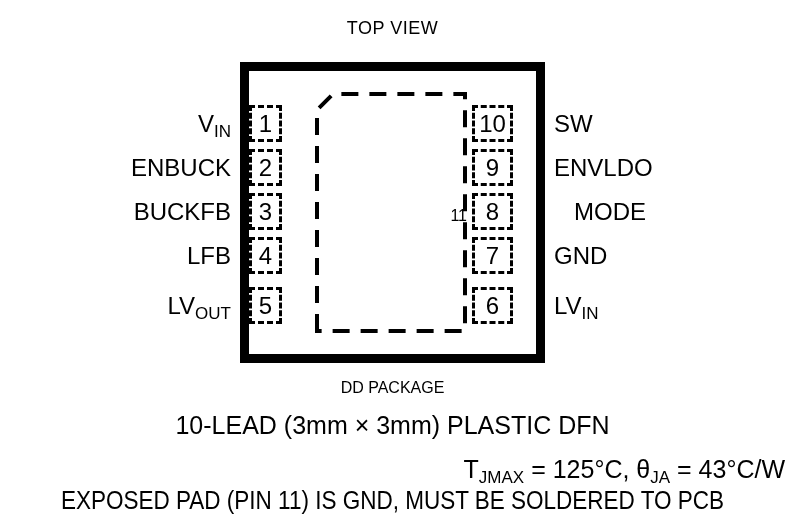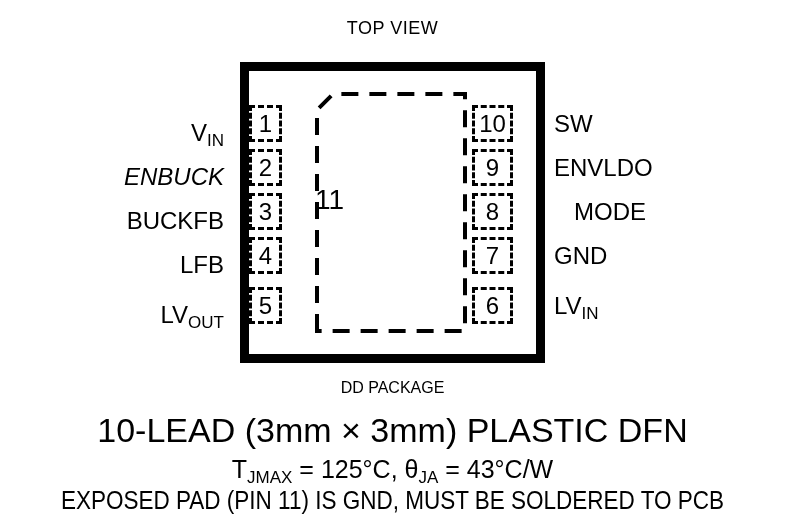--- a/index.html
+++ b/index.html
@@ -46,24 +46,24 @@
     left: 315px;
     top: 92px;
     width: 152px;
     height: 241px;
   }
   #exposed-pad svg { display:block; }
 
   #exposed-pad-number {
     position: absolute;
     left: 315px;
-    top: 184px;
+    top: 207px;
     width: 152px;
-    text-align: left;
-    font-size: 28px;
+    text-align: right;
+    font-size: 16px;
   }
 
   
   .pin-box {
     position: absolute;
     width: 33px;
     height: 37px;
     border: 3px dashed #000000;
     box-sizing: border-box;
     font-size: 24px;
@@ -78,22 +78,21 @@
   .pin-label {
     position: absolute;
     font-size: 24px;
     white-space: nowrap;
     line-height: 37px;
     height: 37px;
   }
   .pin-label.left {
     right: 545px; 
     text-align: right;
-    padding-right: 16px;
-    margin-top: 9px;
+    padding-right: 9px;
   }
   .pin-label.right {
     left: 554px;
     text-align: right;
   }
 
   .sub {
     font-size: 17px;
     vertical-align: baseline;
     position: relative;
@@ -102,22 +101,22 @@
 
   
   .caption {
     position: absolute;
     left: 0;
     width: 785px;
     text-align: center;
     white-space: nowrap;
   }
   #caption-package   { top: 379px; font-size: 16px; }
-  #caption-lead      { top: 411px; font-size: 34px; }
-  #caption-thermal   { top: 455px; font-size: 25px; }
+  #caption-lead      { top: 411px; font-size: 25px; }
+  #caption-thermal   { top: 455px; font-size: 25px; text-align: right; }
   #caption-exposed   { top: 486px; font-size: 25px; transform: scaleX(0.90); transform-origin: center top; }
 </style>
 </head>
 <body>
 
 <div id="top-view-title">TOP VIEW</div>
 
 <div id="package-body"></div>
 
 <div id="exposed-pad">
@@ -125,21 +124,21 @@
     <path d="M 2,239 L 2,18 L 18,2 L 150,2 L 150,239 Z" fill="none" stroke="#000000" stroke-width="4" stroke-dasharray="17,11"></path>
   </svg>
 </div>
 <div id="exposed-pad-number">11</div>
 
 <div class="pin-label left" style="top:105px;">
   <span>V</span><span class="sub">IN</span>
 </div>
 <div class="pin-box left" style="top:105px;">1</div>
 
-<div class="pin-label left" style="top:149px;font-style:italic;">
+<div class="pin-label left" style="top:149px;">
   <span>ENBUCK</span><span class="sub"></span>
 </div>
 <div class="pin-box left" style="top:149px;">2</div>
 
 <div class="pin-label left" style="top:193px;">
   <span>BUCKFB</span><span class="sub"></span>
 </div>
 <div class="pin-box left" style="top:193px;">3</div>
 
 <div class="pin-label left" style="top:237px;">

